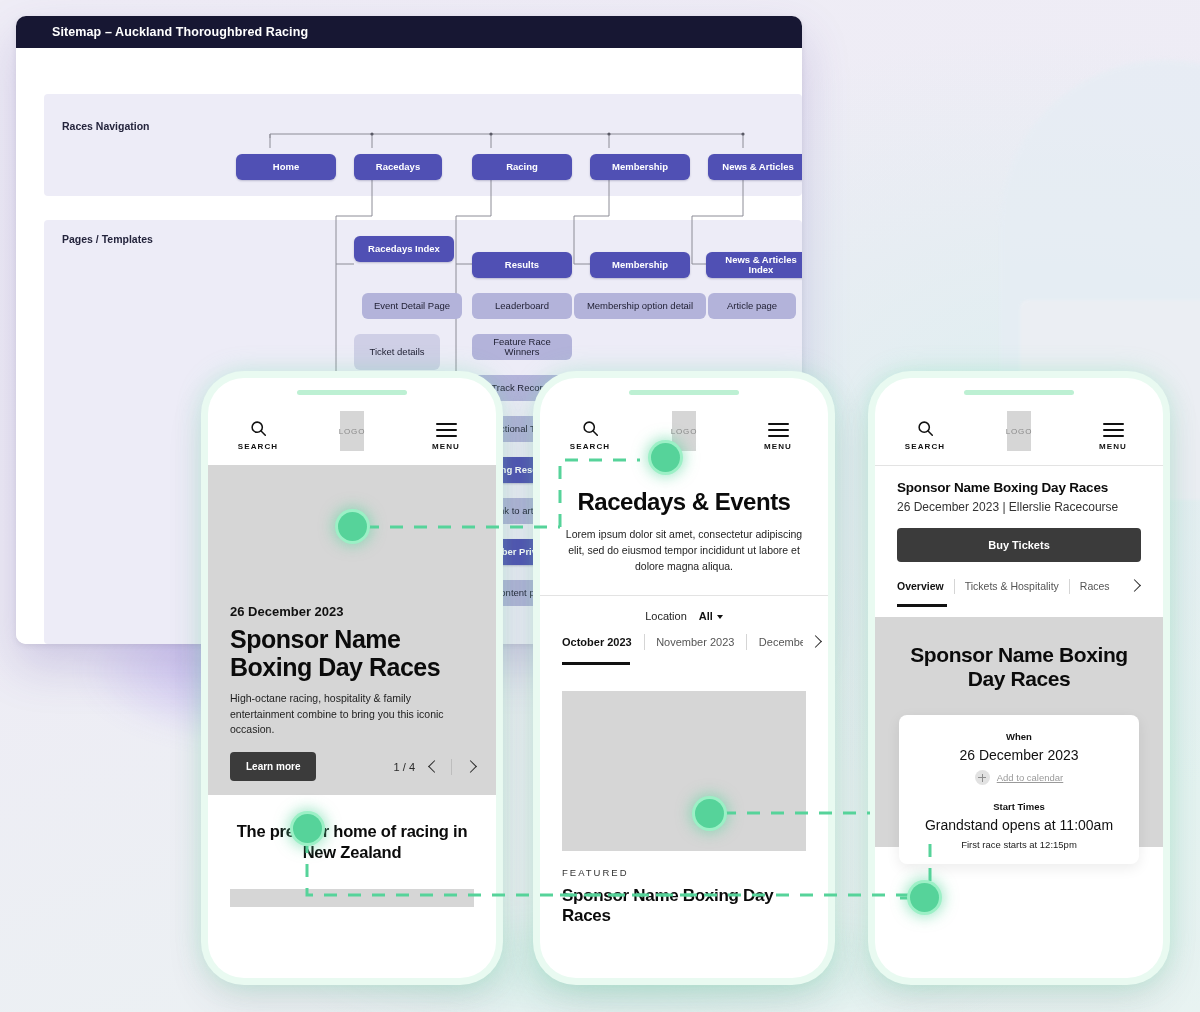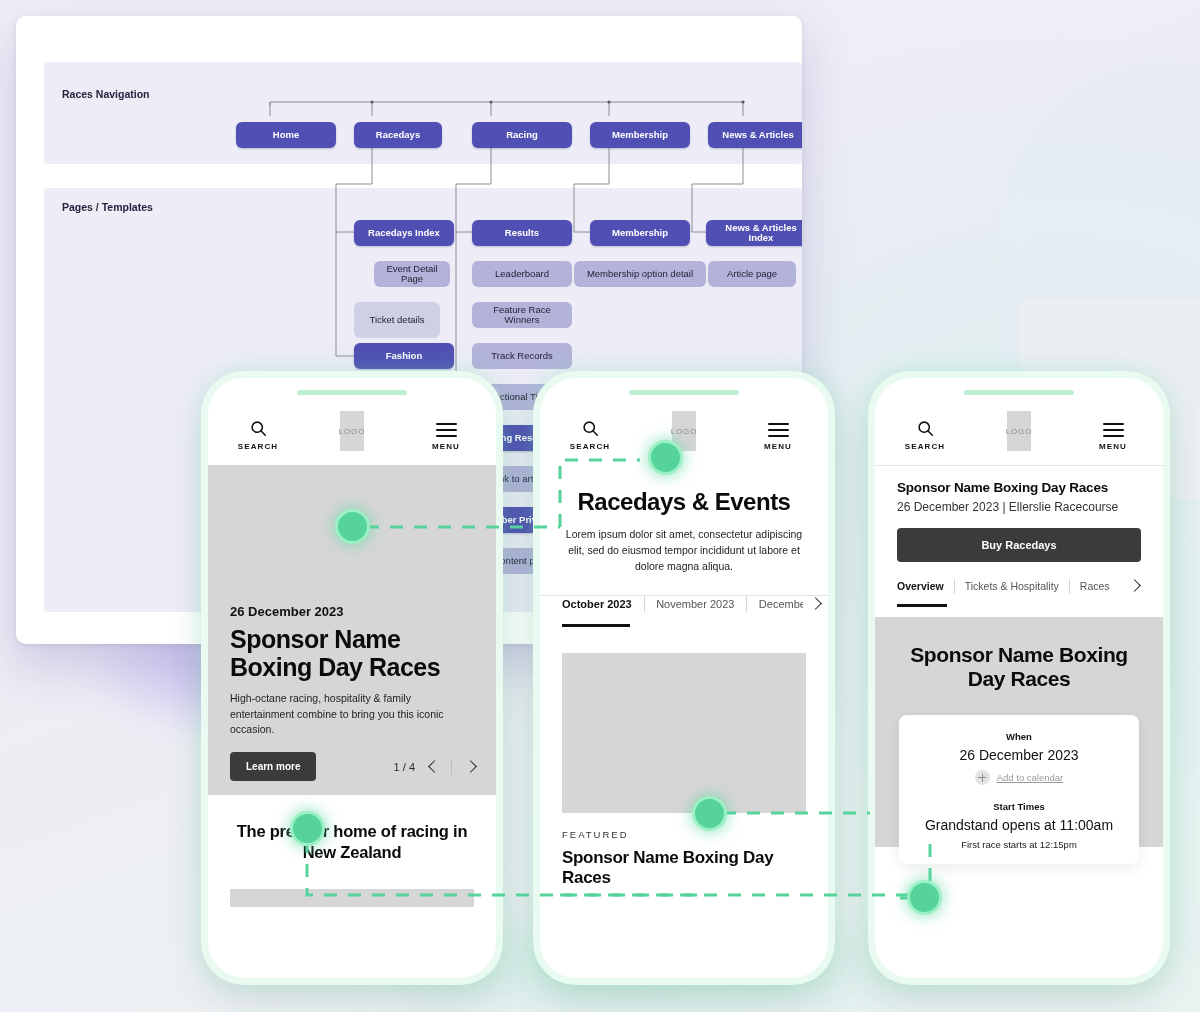--- a/index.html
+++ b/index.html
@@ -155,20 +155,23 @@
 </head>
 <body>
 
 <div id="bg-gradient"></div>
 <div id="bg-blob-1"></div>
 <div id="bg-blob-2"></div>
 <div id="bg-glow-purple"></div>
 <div id="bg-glow-teal"></div>
 
 <div id="sitemap-window">
+  <div id="sitemap-titlebar">
+    <span id="sitemap-title">Sitemap – Auckland Thoroughbred Racing</span>
+  </div>
   <div id="sitemap-body">
 
     <div class="band" id="band-nav"></div>
     <div class="band" id="band-pages"></div>
 
     <div class="band-label" style="left:46px;top:72px;">Races Navigation</div>
     <div class="band-label" style="left:46px;top:185px;">Pages / Templates</div>
 
     <svg id="connectors" viewBox="0 0 786 596">
       <g stroke="#8c8c96" stroke-width="1" fill="none">
@@ -207,24 +210,24 @@
     <div class="node primary" style="left:456px;top:106px;width:100px;height:26px;">
         <span>Racing</span>
       </div>
     <div class="node primary" style="left:574px;top:106px;width:100px;height:26px;">
         <span>Membership</span>
       </div>
     <div class="node primary" style="left:692px;top:106px;width:100px;height:26px;">
         <span>News &amp; Articles</span>
       </div>
 
-    <div class="node primary" style="left:338px;top:204px;width:100px;height:26px;">
+    <div class="node primary" style="left:338px;top:188px;width:100px;height:26px;">
         <span>Racedays Index</span>
       </div>
-    <div class="node secondary" style="left:358px;top:245px;width:76px;height:26px;">
+    <div class="node secondary" style="left:346px;top:245px;width:100px;height:26px;">
         <span>Event Detail Page</span>
       </div>
     <div class="node secondary" style="left:338px;top:286px;width:86px;height:36px;background:#cfcfe6;">
         <span>Ticket details</span>
       </div>
     <div class="node primary" style="left:338px;top:327px;width:100px;height:26px;">
         <span>Fashion</span>
       </div>
 
     <div class="node primary" style="left:456px;top:204px;width:100px;height:26px;">
@@ -329,20 +332,24 @@
           <i></i>
           <i></i>
           <i></i>
         </span>
       <span class="hdr-label">MENU</span>
     </div>
   </div>
   <div id="p2-title">Racedays &amp; Events</div>
   <div id="p2-desc">Lorem ipsum dolor sit amet, consectetur adipiscing elit, sed do eiusmod tempor incididunt ut labore et dolore magna aliqua.</div>
   <div class="divider"></div>
+  <div id="p2-filter">
+    <span>Location</span>
+    <span id="p2-filter-value"><span>All</span><span class="caret"></span></span>
+  </div>
   <div id="p2-months">
     <span class="month active">October 2023</span>
     <span class="month-sep"></span>
     <span class="month">November 2023</span>
     <span class="month-sep"></span>
     <span class="month" style="overflow:hidden;max-width:42px;">December 2023</span>
     <span class="chev" style="margin-left:4px;"></span>
   </div>
   <div id="p2-underline"></div>
   <div id="p2-card-img"></div>
@@ -366,21 +373,21 @@
           <i></i>
           <i></i>
           <i></i>
         </span>
       <span class="hdr-label">MENU</span>
     </div>
   </div>
   <div class="divider"></div>
   <div id="p3-event-title">Sponsor Name Boxing Day Races</div>
   <div id="p3-event-meta">26 December 2023 | Ellerslie Racecourse</div>
-  <button id="p3-buy">Buy Racedays</button>
+  <button id="p3-buy">Buy Tickets</button>
   <div id="p3-tabs">
     <span class="tab active">Overview</span>
     <span class="tab-sep"></span>
     <span class="tab">Tickets &amp; Hospitality</span>
     <span class="tab-sep"></span>
     <span class="tab">Races</span>
     <span class="chev" style="margin-left:6px;"></span>
   </div>
   <div id="p3-tab-underline"></div>
   <div id="p3-hero">

